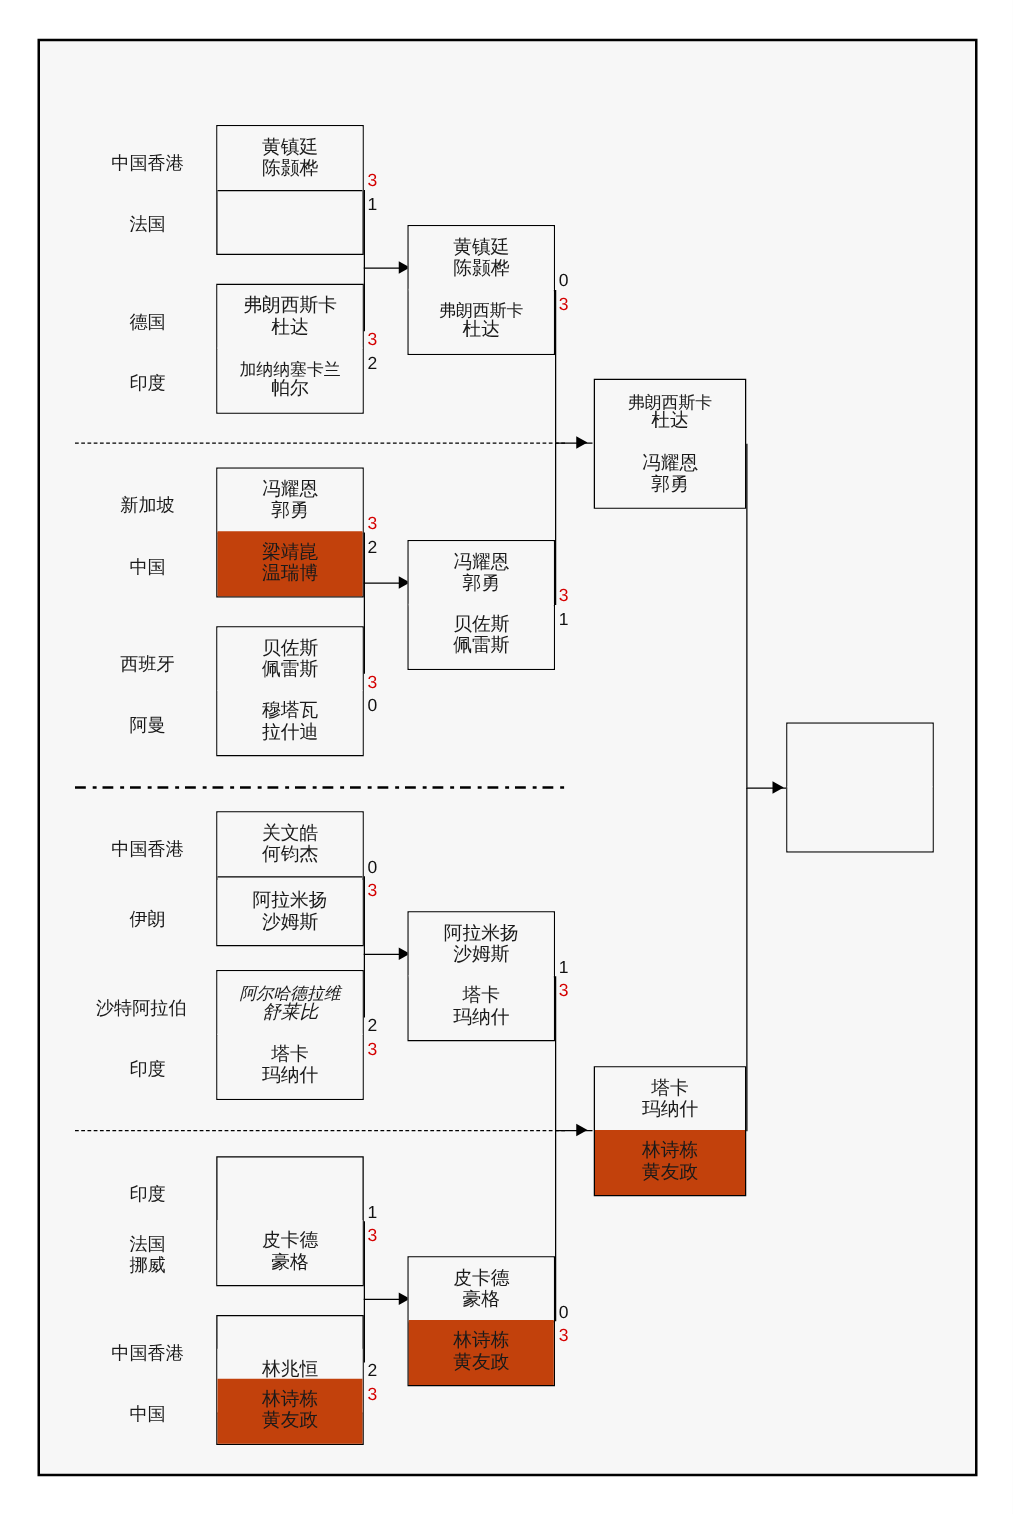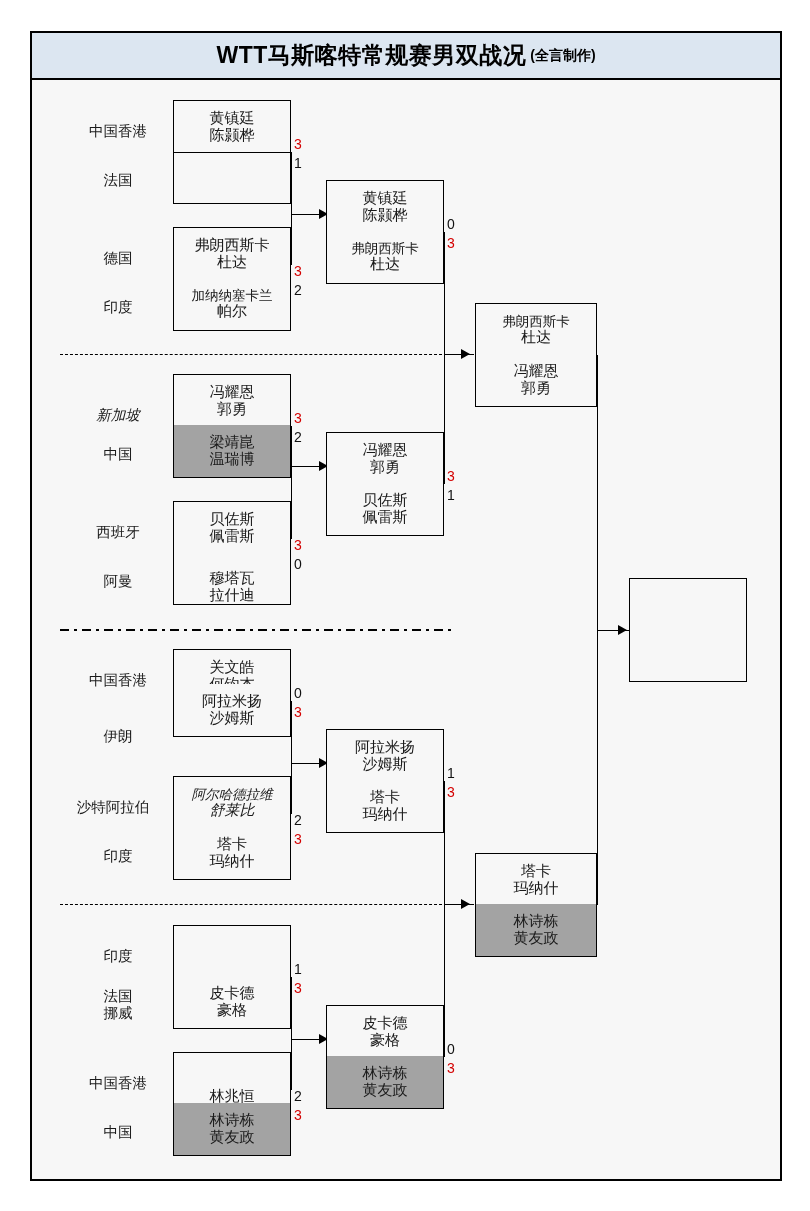--- a/index.html
+++ b/index.html
@@ -63,21 +63,21 @@
     display:flex;
     flex-direction:column;
     align-items:center;
     justify-content:center;
     line-height:1.12;
     font-size:15px;
     color:#1a1a1a;
     background:#f7f7f7;
     overflow:hidden;
   }
-  .cell.hl{ background:#a3a3a3; }
+  .cell.hl{ background:#c2410c; }
   .cell.top{ top:0; border-bottom:1.4px solid #000000; }
   .cell.bot{ bottom:0; }
   .cell.blank{ }
   .cell span{ display:block; white-space:nowrap; }
   .cell span.sm{ font-size:13.5px; }
 
   .country{
     position:absolute;
     font-size:14.5px;
     color:#1a1a1a;
@@ -120,24 +120,20 @@
     background-repeat:repeat-x;
   }
 </style>
 </head>
 <body>
 
 <div id="page">
 
   <div class="frame"></div>
 
-  <div class="title-band">
-    <div class="title-main">WTT马斯喀特常规赛男双战况</div>
-    <div class="title-sub">(全言制作)</div>
-  </div>
 
   <div class="sep" style="left:60px; top:354px; width:392px;"></div>
   <div class="sep dashdot" style="left:60px; top:629px; width:392px;"></div>
   <div class="sep" style="left:60px; top:904px; width:392px;"></div>
 
   <div class="box" style="left:173px; top:100px; width:118px; height:104px;">
     <div class="cell top" style="height:52px;">
       <span>黄镇廷</span>
         <span>陈颢桦</span>
     </div>
@@ -165,41 +161,41 @@
   <div class="box" style="left:173px; top:374px; width:118px; height:104px;">
     <div class="cell top" style="height:52px;">
       <span>冯耀恩</span>
         <span>郭勇</span>
     </div>
     <div class="cell bot hl" style="height:52px;">
       <span>梁靖崑</span>
         <span>温瑞博</span>
     </div>
   </div>
-  <div class="country" style="left:68px; top:407px; width:100px;font-style:italic;">新加坡</div>
+  <div class="country" style="left:68px; top:397px; width:100px;">新加坡</div>
   <div class="country" style="left:68px; top:446px; width:100px;">中国</div>
   <div class="score win" style="left:294px; top:411px;">3</div>
   <div class="score" style="left:294px; top:430px;">2</div>
 
   <div class="box" style="left:173px; top:501px; width:118px; height:104px;">
     <div class="cell top" style="height:52px;">
       <span>贝佐斯</span>
         <span>佩雷斯</span>
     </div>
-    <div class="cell bot" style="height:52px;justify-content:flex-end;">
+    <div class="cell bot" style="height:52px;">
       <span>穆塔瓦</span>
         <span>拉什迪</span>
     </div>
   </div>
   <div class="country" style="left:68px; top:524px; width:100px;">西班牙</div>
   <div class="country" style="left:68px; top:573px; width:100px;">阿曼</div>
   <div class="score win" style="left:294px; top:538px;">3</div>
   <div class="score" style="left:294px; top:557px;">0</div>
 
-  <div class="box" style="left:173px; top:649px; width:118px; height:88px;text-align:right;">
+  <div class="box" style="left:173px; top:649px; width:118px; height:108px;text-align:right;">
     <div class="cell top" style="height:52px;">
       <span>关文皓</span>
         <span>何钧杰</span>
     </div>
     <div class="cell bot" style="height:52px;">
       <span>阿拉米扬</span>
         <span>沙姆斯</span>
     </div>
   </div>
   <div class="country" style="left:68px; top:672px; width:100px;">中国香港</div>

